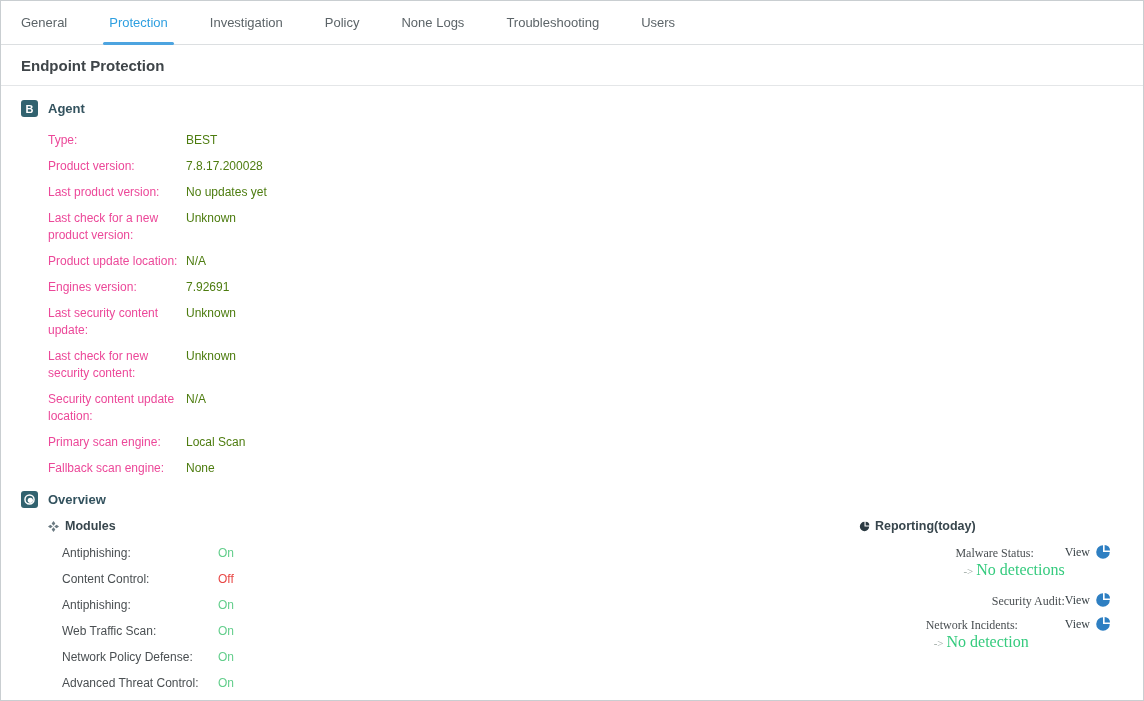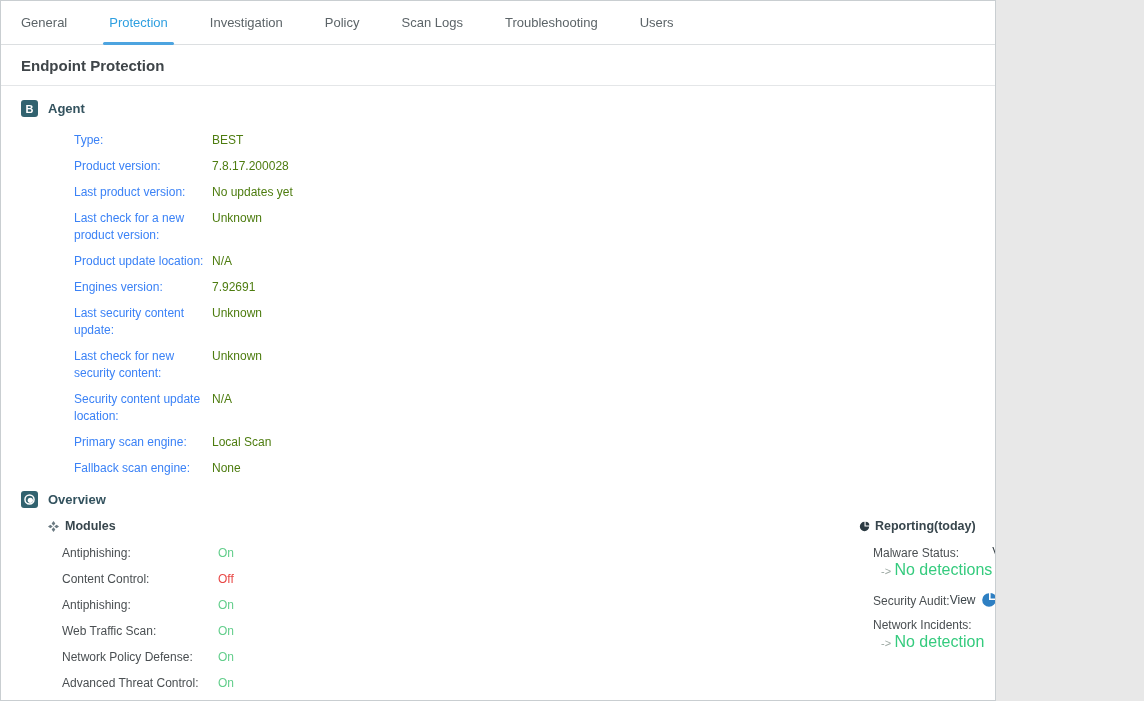--- a/index.html
+++ b/index.html
@@ -1,20 +1,20 @@
 <!DOCTYPE html>
 <html><head>
 <meta charset="utf-8">
 <style>
   * { margin: 0; padding: 0; box-sizing: border-box; }
   html, body { background: #e8e8e8; }
   body { font-family: "Liberation Sans", sans-serif; }
 
   .page {
-    width: 996px; height: 701px;
+    width: 1144px; height: 701px;
     background: #ffffff;
     border: 1px solid #c9ced1;
     position: relative;
     overflow: hidden;
   }
 
   
   .tabbar {
     display: flex;
     align-items: stretch;
@@ -77,23 +77,22 @@
   .fields { padding-left: 27px; }
   .field-row {
     display: flex;
     margin-bottom: 9px;
     font-size: 12px;
     line-height: 17px;
   }
   .field-label {
     width: 138px;
     padding-right: 4px;
-    color: #3b82f6;
+    color: #ec4899;
     flex: none;
-    margin-left: 26px;
   }
   .field-value { color: #4d7c0f; }
 
   
   .overview-body { position: relative; padding-left: 27px; margin-top: 2px; }
 
   .subsection-head {
     display: flex; align-items: center;
     margin-bottom: 12px;
   }
@@ -120,24 +119,25 @@
     left: 838px; top: 0;
     width: 252px;
   }
   .reporting-head {
     display: flex; align-items: center;
     margin-bottom: 12px;
   }
   .reporting-head .subsection-icon { margin-right: 5px; }
   .report-item {
     display: flex;
-    justify-content: flex-start;
+    justify-content: flex-end;
     align-items: flex-start;
     padding-left: 14px;
     margin-bottom: 8px;
+    font-family: Liberation Serif, serif;
   }
   .report-item.gap-after { margin-bottom: 15px; }
   .report-left { font-size: 12px; line-height: 16px; }
   .report-label { color: #4a4f52; }
   .report-detail { margin-top: 1px; padding-left: 8px; }
   .report-arrow { color: #9aa6a0; font-size: 11px; }
   .report-link {
     color: #35cb7e;
     text-decoration: none;
     font-size: 16px;
@@ -157,21 +157,21 @@
 </head>
 <body>
 
 <div class="page">
 
   <div class="tabbar">
     <div class="tab">General</div>
     <div class="tab active">Protection</div>
     <div class="tab">Investigation</div>
     <div class="tab">Policy</div>
-    <div class="tab">Scan Logs</div>
+    <div class="tab">None Logs</div>
     <div class="tab">Troubleshooting</div>
     <div class="tab">Users</div>
   </div>
 
   <div class="page-title-bar">
     <div class="page-title">Endpoint Protection</div>
   </div>
 
   <div class="content">
 

